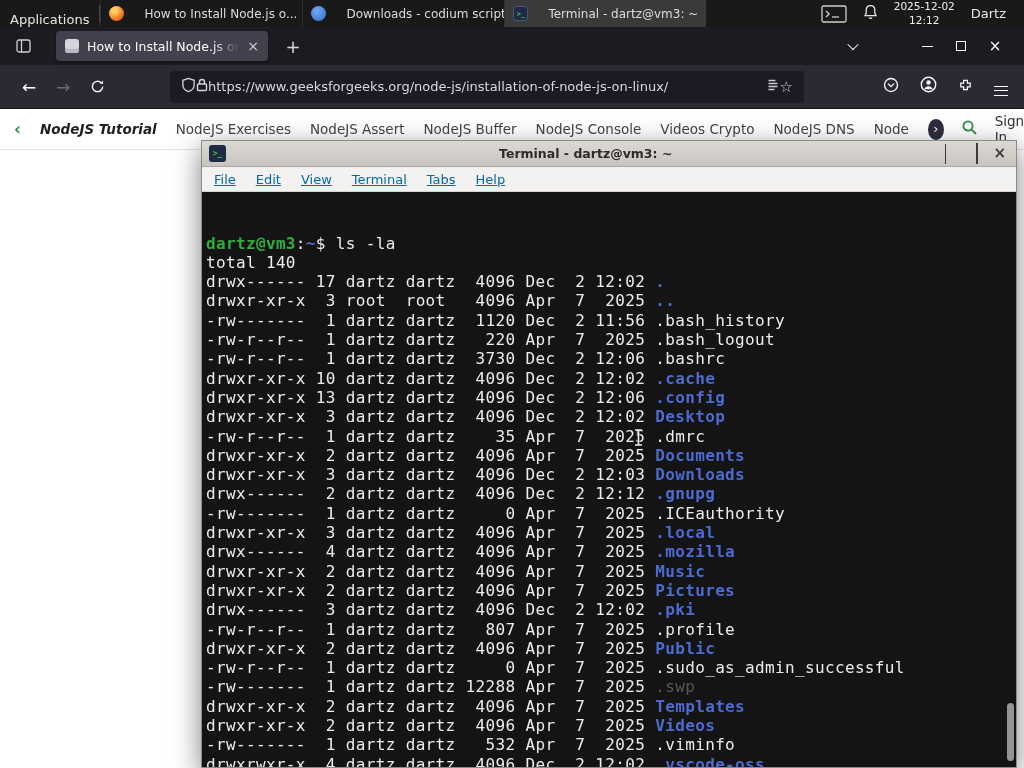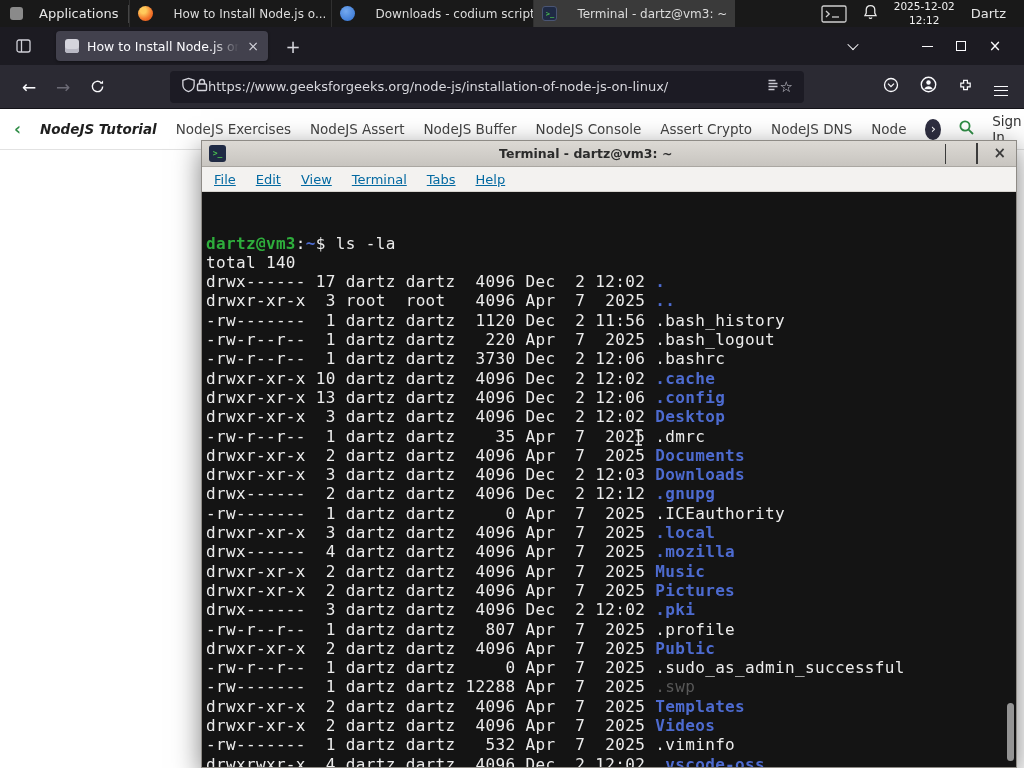--- a/index.html
+++ b/index.html
@@ -2,21 +2,21 @@
 <html><head>
 <meta charset="utf-8">
 <style>
   * { margin:0; padding:0; box-sizing:border-box; }
   html,body { width:1024px; height:768px; overflow:hidden; }
   body { position:relative; font-family:"DejaVu Sans","Liberation Sans",sans-serif; background:#fff; }
 
   
   .panel { position:absolute; top:0; left:0; width:1024px; height:27px; background:#191919;
            display:flex; align-items:center; color:#e6e6e6; font-size:13px; z-index:30; }
-  .panel-left { display:flex; align-items:center; gap:16px; padding:8px 10px; height:100%; }
+  .panel-left { display:flex; align-items:center; gap:4px; padding:8px 10px; height:100%;flex-direction:column; }
   .app-ico { width:13px; height:13px; border-radius:3px; background:#8a8a8a; }
   .psep { width:1px; height:18px; background:#454545; }
   .task-btn { width:202px; height:27px; display:flex; align-items:center; gap:20px; padding:0 8px;
               border-left:1px solid #303030; font-size:12px; color:#dcdcdc; white-space:nowrap; overflow:hidden; }
   .task-btn.active { background:#3a3a3a; }
   .ico-ff { width:15px; height:15px; border-radius:50%; flex:0 0 auto;
             background:radial-gradient(circle at 35% 30%, #ffcb5c 20%, #f3752b 60%, #d84a12); }
   .ico-set { width:15px; height:15px; border-radius:50%; flex:0 0 auto;
              background:radial-gradient(circle at 40% 35%, #74a9ef, #2f6fd0); }
   .mini-term { width:15px; height:15px; border-radius:3px; background:#1f2a44; border:1px solid #4a5574;
@@ -229,21 +229,21 @@
     </div>
   </div>
 
   <div class="site-nav">
     <span class="snav-chev">‹</span>
     <span class="snav-item first">NodeJS Tutorial</span>
     <span class="snav-item">NodeJS Exercises</span>
     <span class="snav-item">NodeJS Assert</span>
     <span class="snav-item">NodeJS Buffer</span>
     <span class="snav-item">NodeJS Console</span>
-    <span class="snav-item">Assert Crypto</span>
+    <span class="snav-item">Videos Crypto</span>
     <span class="snav-item">NodeJS DNS</span>
     <span class="snav-item">Node</span>
     <div class="snav-right">
       <span class="circle-chev">›</span>
       <span>
         <svg width="17" height="17" viewBox="0 0 17 17">
           <circle cx="7" cy="7" r="4.6" fill="none" stroke="#2f8d46" stroke-width="1.8"></circle>
           <path d="M10.6 10.6L15 15" stroke="#2f8d46" stroke-width="1.8"></path>
         </svg>
       </span>

